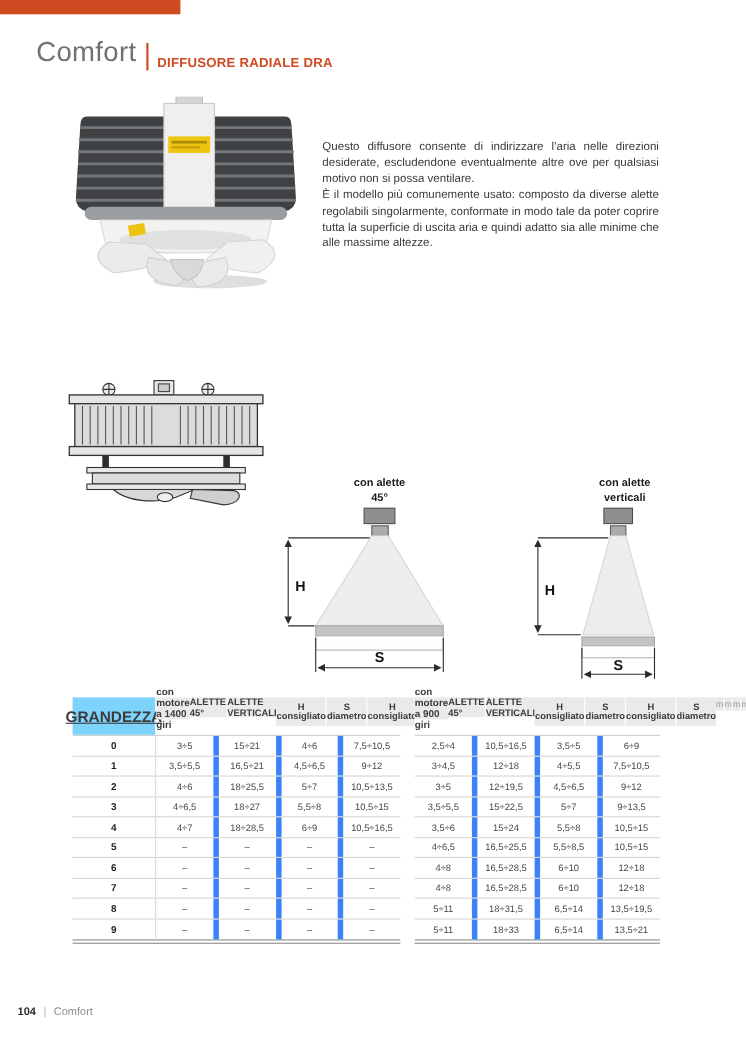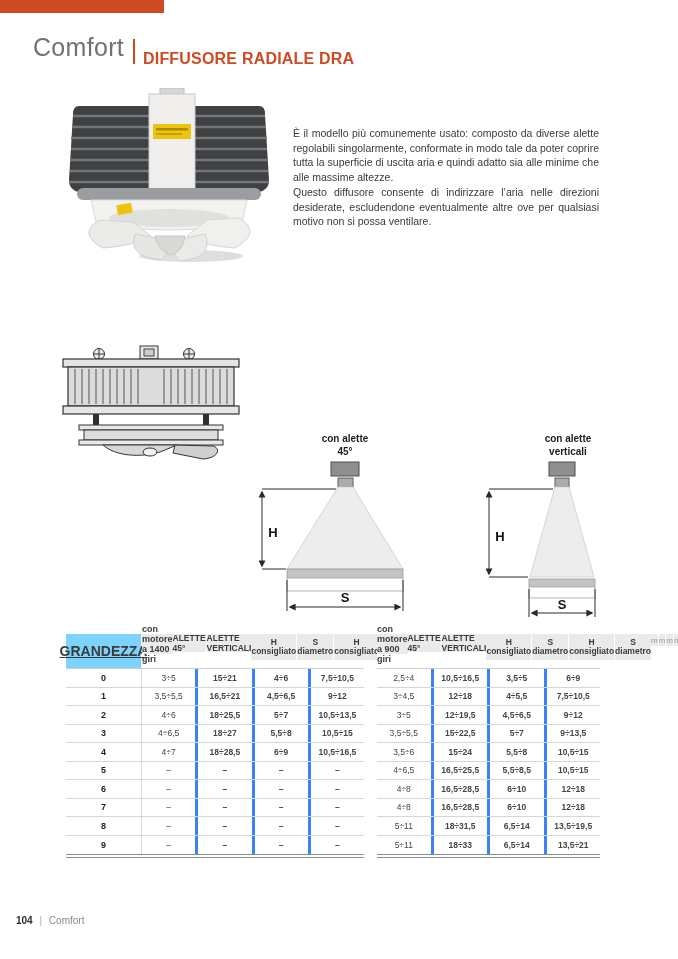--- a/index.html
+++ b/index.html
@@ -9,21 +9,21 @@
     width: 678px;
     height: 959px;
     background: #ffffff;
     font-family: "Liberation Sans", sans-serif;
     overflow: hidden;
   }
   
   .topbar { position:absolute; left:0; top:0; width:164px; height:13px; background:#d04a21; }
   .brand  { position:absolute; left:33px; top:33px; font-size:25px; font-weight:400; color:#717174; letter-spacing:.3px; }
   .brand-divider { position:absolute; left:133px; top:39px; width:2px; height:25px; background:#d04a21; }
-  .ptitle { position:absolute; left:143px; top:50px; font-size:16px; font-weight:bold; color:#d04a21; letter-spacing:.2px; }
+  .ptitle { position:absolute; left:143px; top:50px; font-size:12px; font-weight:bold; color:#d04a21; letter-spacing:.2px; }
   
   .photo  { position:absolute; left:63px; top:88px; }
   .desc   { position:absolute; left:293px; top:126px; width:306px; font-size:10.5px; line-height:14.7px; color:#3a3a3a; text-align:justify; }
   .sectitle { position:absolute; left:57px; top:310px; font-size:13px; font-weight:bold; color:#d04a21; }
   .techdraw { position:absolute; left:55px; top:344px; }
   .cones  { position:absolute; left:240px; top:428px; }
   .cone-label { font-size:10px; font-weight:bold; fill:#1c1c1c; text-anchor:middle; font-family:"Liberation Sans",sans-serif; }
   .dim-label  { font-size:13px; font-weight:bold; fill:#111111; text-anchor:middle; font-family:"Liberation Sans",sans-serif; }
   .dim { stroke:#2b2b2b; stroke-width:1; fill:none; }
   
@@ -44,21 +44,21 @@
                      display:flex; flex-direction:column; align-items:center; justify-content:center; text-align:center; }
   .unit-row { height:12px; display:flex; gap:1px; }
   .unit-row .hcell { flex:1; background:#eaeaea; font-size:8px; color:#9a9a9a;
                      display:flex; align-items:center; justify-content:center; }
   .tbody { border-top:1px solid #cfcfcf; border-bottom:4px double #8c8c8c; }
   .drow { display:flex; height:18.5px; border-bottom:1px solid #d6d6d6; align-items:stretch; }
   .drow:last-child { border-bottom:none; }
   .dcell { display:flex; align-items:center; justify-content:center; font-size:8.5px; color:#454545; }
   .gcell { width:75px; font-weight:bold; font-size:9px; color:#1e1e1e; }
   .vcell { flex:1; }
-  .vcell + .vcell { border-left:3px solid #3b82f6;font-weight:bold; }
+  .vcell + .vcell { border-left:5px solid #3b82f6; }
   .gcell + .vcell { border-left:1px solid #dadada; }
   
   .footer { position:absolute; left:16px; top:915px; font-size:10px; color:#2d2d2d; }
   .pnum { font-weight:bold; }
   .psep { color:#b0b0b0; margin:0 4px; }
   .psec { color:#8a8a8a; }
 </style>
 </head>
 <body>
 
@@ -93,22 +93,22 @@
     <g>
       <path d="M 36 132 Q 14 146 40 160 Q 70 158 88 148 L 70 134 Z" fill="#ebebe9" stroke="#d2d2d0"></path>
       <path d="M 176 130 Q 200 144 172 160 Q 140 158 124 148 L 144 132 Z" fill="#f0f0ee" stroke="#d6d6d4"></path>
       <path d="M 72 146 Q 64 168 98 172 L 116 154 Z" fill="#e6e6e4" stroke="#cfcfcd"></path>
       <path d="M 142 146 Q 152 170 116 173 L 104 154 Z" fill="#eceae9" stroke="#d2d2d0"></path>
       <path d="M 92 148 L 122 148 Q 120 164 107 167 Q 95 162 92 148 Z" fill="#d9d9d7" stroke="#c5c5c3"></path>
     </g>
   </svg>
 
   <div class="desc">
+    <p>Questo diffusore consente di indirizzare l’aria nelle direzioni desiderate, escludendone eventualmente altre ove per qualsiasi motivo non si possa ventilare.</p>
     <p>È il modello più comunemente usato: composto da diverse alette regolabili singolarmente, conformate in modo tale da poter coprire tutta la superficie di uscita aria e quindi adatto sia alle minime che alle massime altezze.</p>
-    <p>Questo diffusore consente di indirizzare l’aria nelle direzioni desiderate, escludendone eventualmente altre ove per qualsiasi motivo non si possa ventilare.</p>
   </div>
 
 
   <svg class="techdraw" width="192" height="118" viewBox="0 0 192 118">
     <g stroke="#333333" fill="#ececec">
       <circle cx="44" cy="10" r="5.5"></circle>
         <line x1="44" y1="4.5" x2="44" y2="15.5"></line>
         <line x1="38.5" y1="10" x2="49.5" y2="10"></line>
       <rect x="41" y="15" width="6" height="3" fill="#777777"></rect>
       <circle cx="134" cy="10" r="5.5"></circle>

